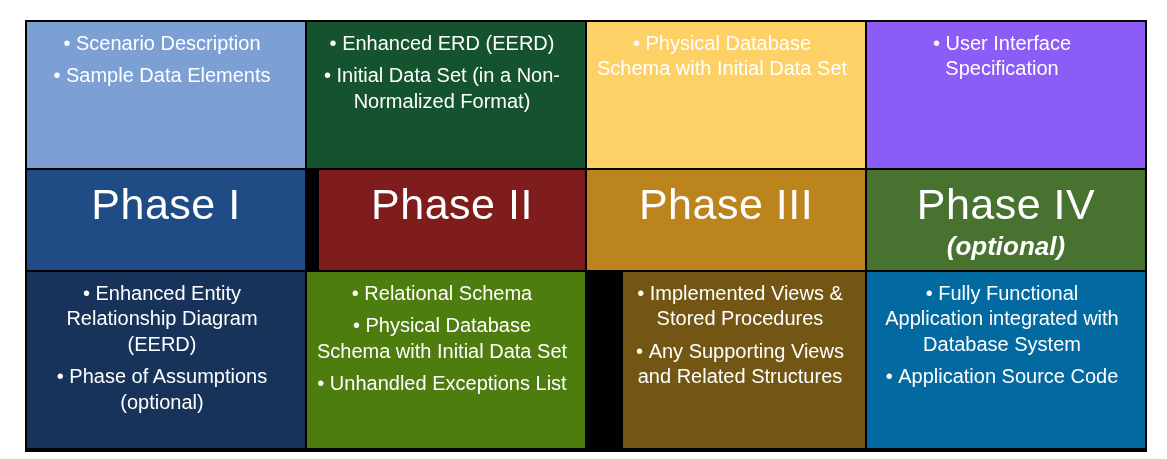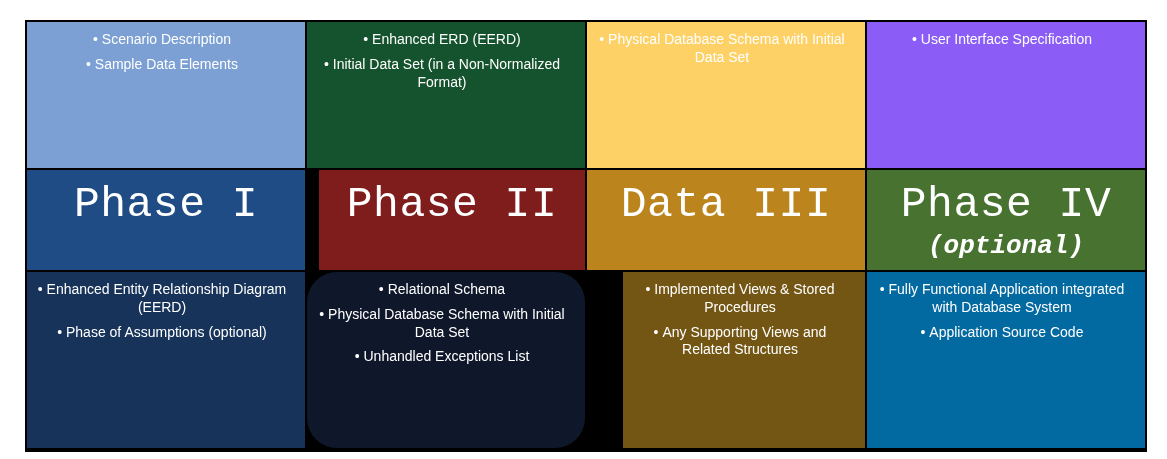--- a/index.html
+++ b/index.html
@@ -26,35 +26,34 @@
     gap: 2px;
     box-sizing: content-box;
   }
   .cell {
     color: #ffffff;
     overflow: hidden;
     text-align: center;
   }
   .cell.inputs, .cell.deliverables {
     padding: 9px 16px 0 8px;
-    font-size: 14px;
+    font-size: 20px;
     line-height: 1.27;
   }
   .bullet-item {
     margin-top: 7px;
   }
   .bullet-item:first-child {
     margin-top: 0;
   }
   .bullet-item::before {
     content: "\2022\00a0";
   }
   .cell.title-cell {
     padding-top: 10px;
-    font-family: Liberation Mono, monospace;
   }
   .phase-title {
     font-size: 43px;
     line-height: 1.15;
     letter-spacing: 0.5px;
   }
   .optional-note {
     font-size: 26px;
     font-style: italic;
     font-weight: bold;
@@ -84,31 +83,31 @@
   </div>
 
   <div class="cell inputs" style="background-color: #14532d;">
     <div class="bullet-item">Enhanced ERD (EERD)</div>
     <div class="bullet-item">Initial Data Set (in a Non-Normalized Format)</div>
   </div>
   <div class="cell title-cell" style="background-color: #7f1d1d; margin-left: 12px;">
     <div class="phase-title">Phase II</div>
 
   </div>
-  <div class="cell deliverables" style="background-color: #0f172a; border-radius: 30px;">
+  <div class="cell deliverables" style="background-color: #4d7c0f;">
     <div class="bullet-item">Relational Schema</div>
     <div class="bullet-item">Physical Database Schema with Initial Data Set</div>
     <div class="bullet-item">Unhandled Exceptions List</div>
   </div>
 
   <div class="cell inputs" style="background-color: rgb(253, 209, 101);">
     <div class="bullet-item">Physical Database Schema with Initial Data Set</div>
   </div>
   <div class="cell title-cell" style="background-color: rgb(188, 132, 28);">
-    <div class="phase-title">Data III</div>
+    <div class="phase-title">Phase III</div>
 
   </div>
   <div class="cell deliverables" style="background-color: rgb(116, 86, 20); margin-left: 36px;">
     <div class="bullet-item">Implemented Views &amp; Stored Procedures</div>
     <div class="bullet-item">Any Supporting Views and Related Structures</div>
   </div>
 
   <div class="cell inputs" style="background-color: #8b5cf6;">
     <div class="bullet-item">User Interface Specification</div>
   </div>

